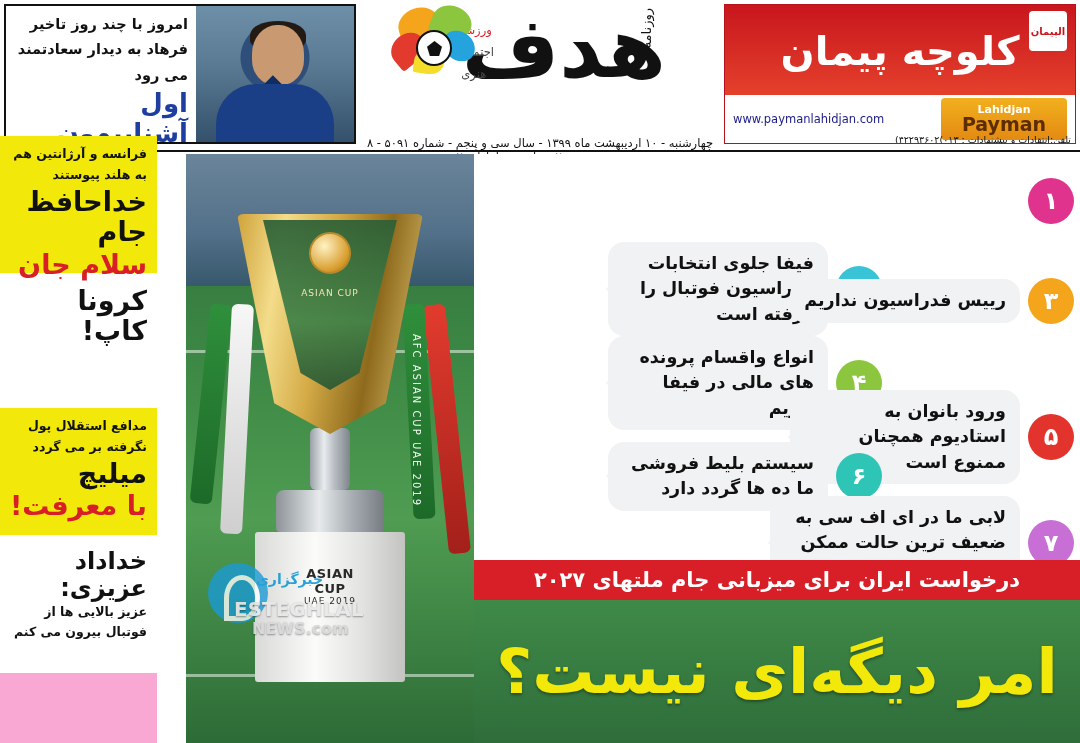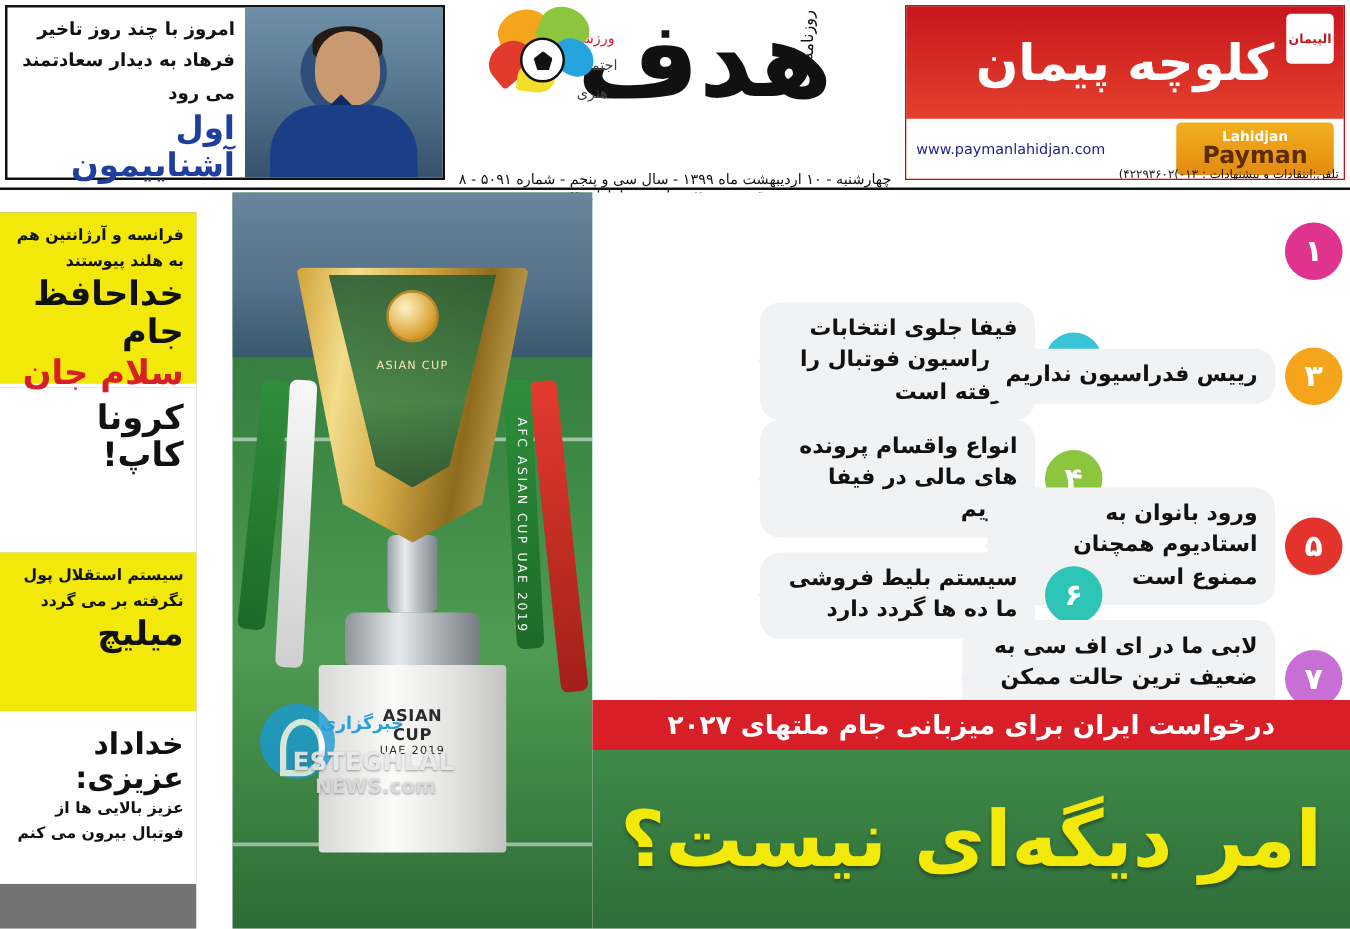--- a/index.html
+++ b/index.html
@@ -145,22 +145,22 @@
   .ad-logo .l1 { font-size: 11px; font-weight: 700; color:#fff; }
   .ad-logo .l2 { font-size: 19px; font-weight: 700; color:#5d2c00; }
   .ad-web { font-size: 11.5px; color: #1b1b8a; direction: ltr; }
   .ad-phone {
     position: absolute; bottom: -2px; right: 4px; left: 4px;
     font-size: 9.5px; color: #111; text-align: right; direction: rtl;
   }
 
   
   .left-col {
-    position: absolute; top: 170px; left: 0; width: 157px; bottom: 0;
-    background: #737373;
+    position: absolute; top: 136px; left: 0; width: 157px; bottom: 0;
+    background: #f9a8d4;
   }
   .side-box {
     border-bottom: 3px solid #fff;
     padding: 8px 10px;
     text-align: right; direction: rtl;
   }
   .sb-yellow { background: #f2e90a; }
   .sb-white  { background: #ffffff; }
   .sb-kicker { font-size: 12.5px; line-height: 1.65; color: #111; font-weight: 700; }
   .sb-head {
@@ -376,22 +376,23 @@
   <div class="left-col">
     <div class="side-box sb-yellow sb-1">
       <div class="sb-kicker">فرانسه و آرژانتین هم به هلند پیوستند</div>
       <div class="sb-head">خداحافظ جام</div>
       <div class="sb-head red">سلام جان</div>
     </div>
     <div class="side-box sb-white sb-2">
       <div class="sb-head">کرونا کاپ!</div>
     </div>
     <div class="side-box sb-yellow sb-3">
-      <div class="sb-kicker">سیستم استقلال پول نگرفته بر می گردد</div>
+      <div class="sb-kicker">مدافع استقلال پول نگرفته بر می گردد</div>
       <div class="sb-head">میلیچ</div>
+      <div class="sb-head red">با معرفت!</div>
     </div>
     <div class="side-box sb-white sb-4">
       <div class="sb-head">خداداد عزیزی:</div>
       <div class="sb-kicker">عزیز بالایی ها از فوتبال بیرون می کنم</div>
     </div>
   </div>
 
   <div class="photo">
     <div class="stands"></div>
     <div class="line l1"></div>

